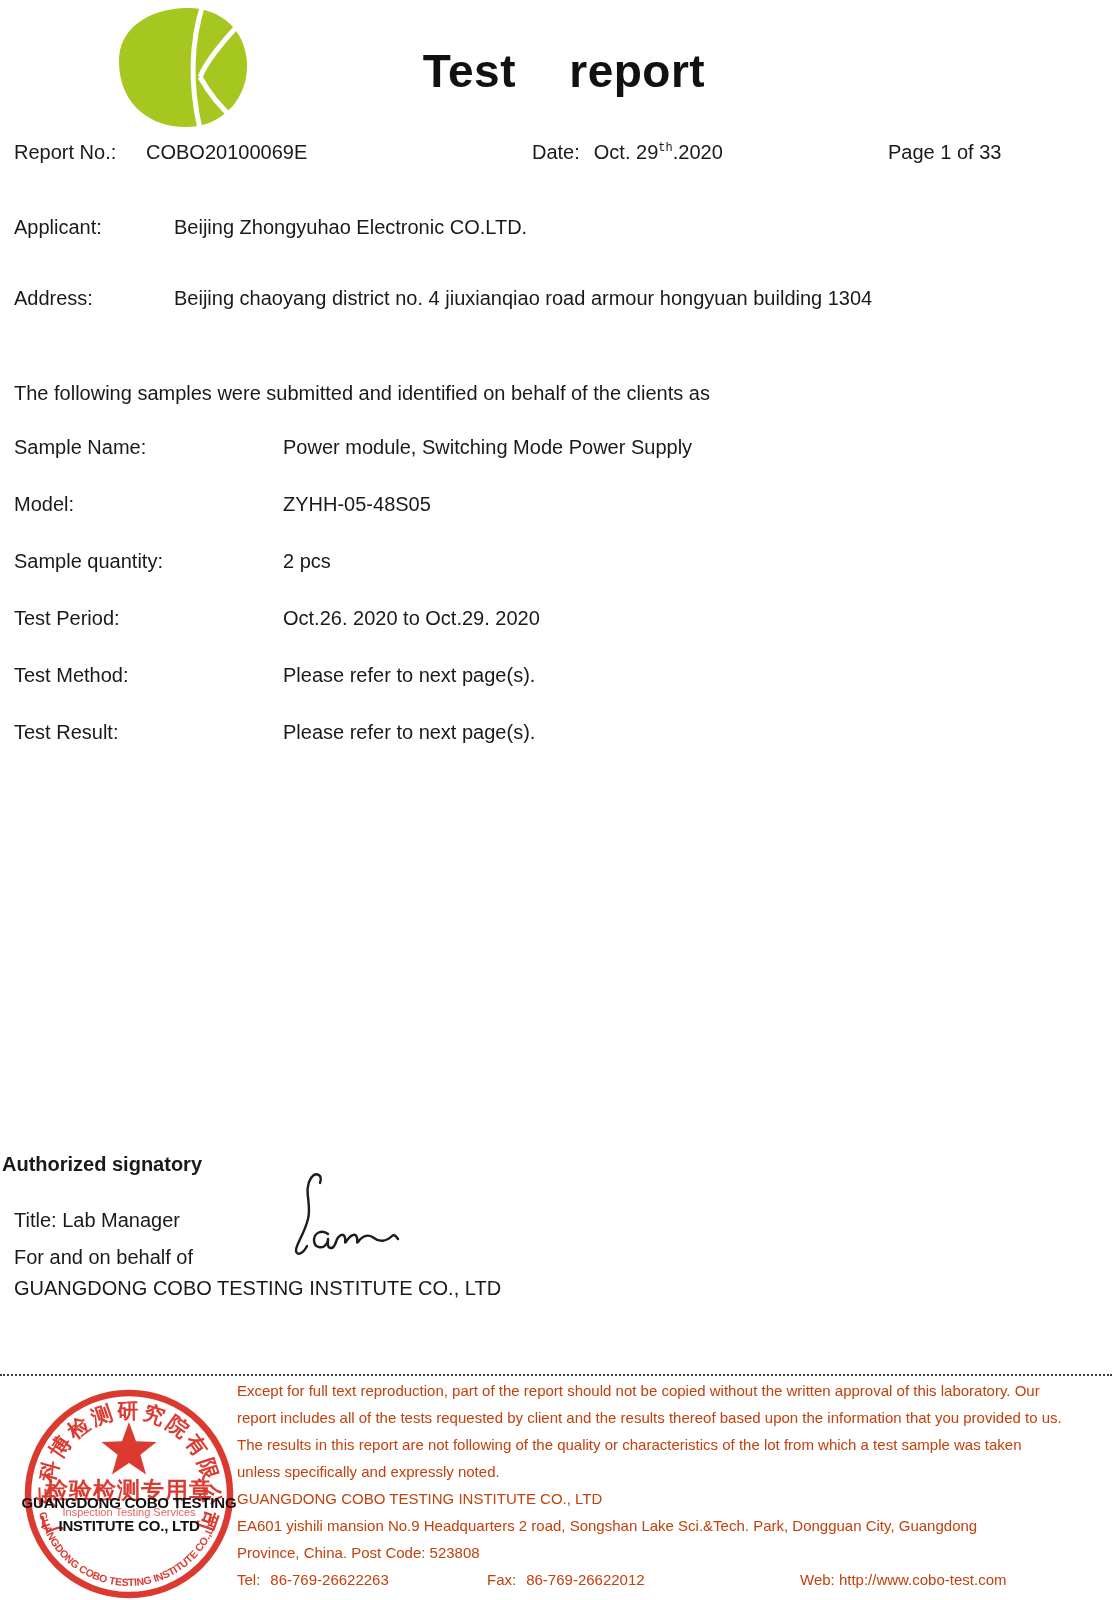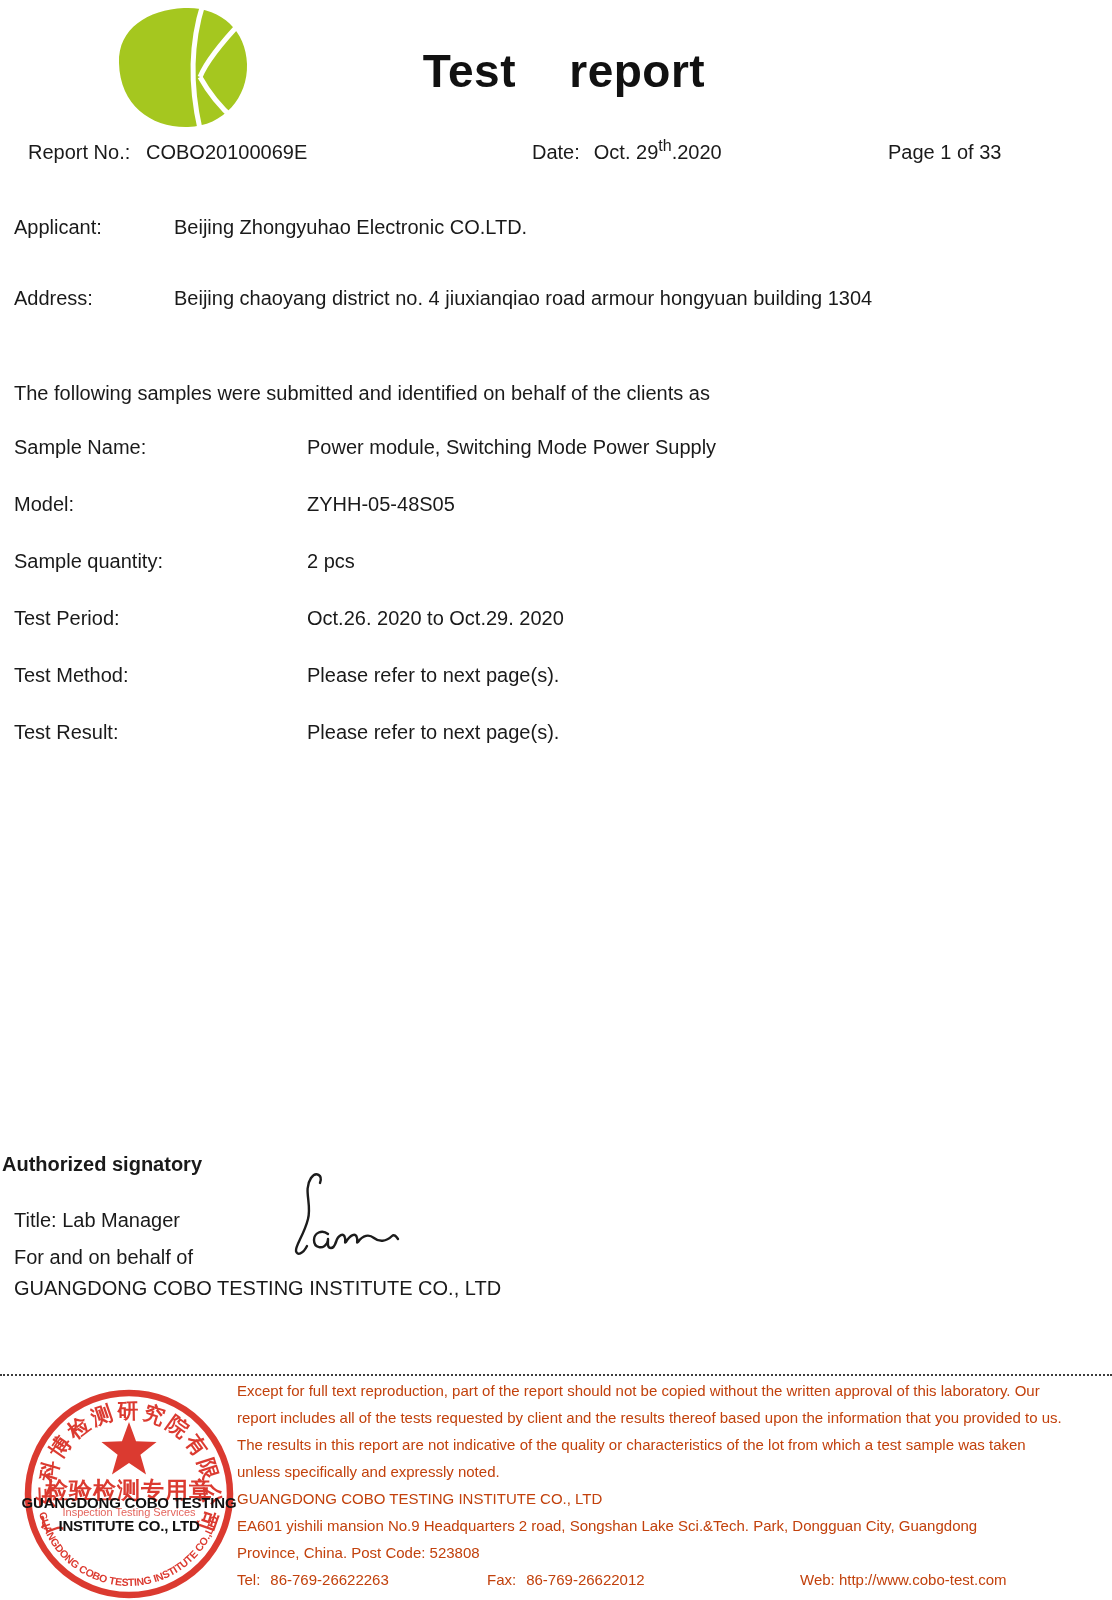--- a/index.html
+++ b/index.html
@@ -8,35 +8,35 @@
     background:#ffffff;color:#1a1a1a;
     font-family:"Liberation Sans","DejaVu Sans",sans-serif;
     font-size:20px;
   }
   .abs{position:absolute;}
   
   #logo{left:112px;top:0;width:150px;height:132px;}
   #title{left:8px;top:44px;width:100%;text-align:center;
          font-size:46px;font-weight:bold;word-spacing:40px;letter-spacing:0.5px;color:#111;}
   .hdr-row{top:141px;left:0;width:100%;height:26px;}
-  .rpt-label{left:28px;}
+  .rpt-label{left:14px;}
   .rpt-value{left:146px;}
   .date-group{left:532px;}
   .page-info{left:888px;}
-  sup.ord{font-size:16px;vertical-align:super;line-height:0;}
+  sup.ord{font-size:12px;vertical-align:super;line-height:0;font-family:Liberation Mono, monospace;}
   .colon-wide{display:inline-block;width:14px;}
   
   .party-label{left:14px;}
   .party-value{left:174px;}
   .row-applicant{top:216px;}
   .row-address{top:287px;}
   #intro{left:14px;top:382px;}
   
   #sample-rows{left:14px;top:436px;width:1084px;}
-  .s-row{display:flex;line-height:23px;margin-bottom:34px;gap:24px;}
+  .s-row{display:flex;line-height:23px;margin-bottom:34px;}
   .s-label{width:269px;flex:0 0 269px;}
   .s-value{flex:1;}
   
   .sig-authorized{left:2px;top:1153px;font-weight:bold;}
   .sig-title{left:14px;top:1184px;margin-top:25px;}
   #signature-svg{left:258px;top:1147px;width:160px;height:115px;}
   .sig-behalf{left:14px;top:1246px;}
   .sig-company{left:14px;top:1277px;}
   
   #dotted-rule{left:0;top:1374px;width:1112px;height:0;border-top:2px dotted #3c3c3c;}
@@ -121,21 +121,21 @@
 </svg>
 
 <div class="abs sig-behalf">For and on behalf of</div>
 <div class="abs sig-company">GUANGDONG COBO TESTING INSTITUTE CO., LTD</div>
 
 <div id="dotted-rule" class="abs"></div>
 
 <div id="footer-text" class="abs">
   <div class="ft-line">Except for full text reproduction, part of the report should not be copied without the written approval of this laboratory. Our</div>
   <div class="ft-line">report includes all of the tests requested by client and the results thereof based upon the information that you provided to us.</div>
-  <div class="ft-line">The results in this report are not indicative of the quality or characteristics of the lot from which a test sample was taken</div>
+  <div class="ft-line">The results in this report are not following of the quality or characteristics of the lot from which a test sample was taken</div>
   <div class="ft-line">unless specifically and expressly noted.</div>
   <div class="ft-line">GUANGDONG COBO TESTING INSTITUTE CO., LTD</div>
   <div class="ft-line">EA601 yishili mansion No.9 Headquarters 2 road, Songshan Lake Sci.&amp;Tech. Park, Dongguan City, Guangdong</div>
   <div class="ft-line">Province, China. Post Code: 523808</div>
   <div class="tel-row">
     <span class="tel-cell"><span>Tel:</span><span class="lbl-gap"></span><span>86-769-26622263</span></span>
     <span class="fax-cell"><span>Fax:</span><span class="lbl-gap"></span><span>86-769-26622012</span></span>
     <span><span>Web:</span>&nbsp;<span>http://www.cobo-test.com</span></span>
   </div>
 </div>

